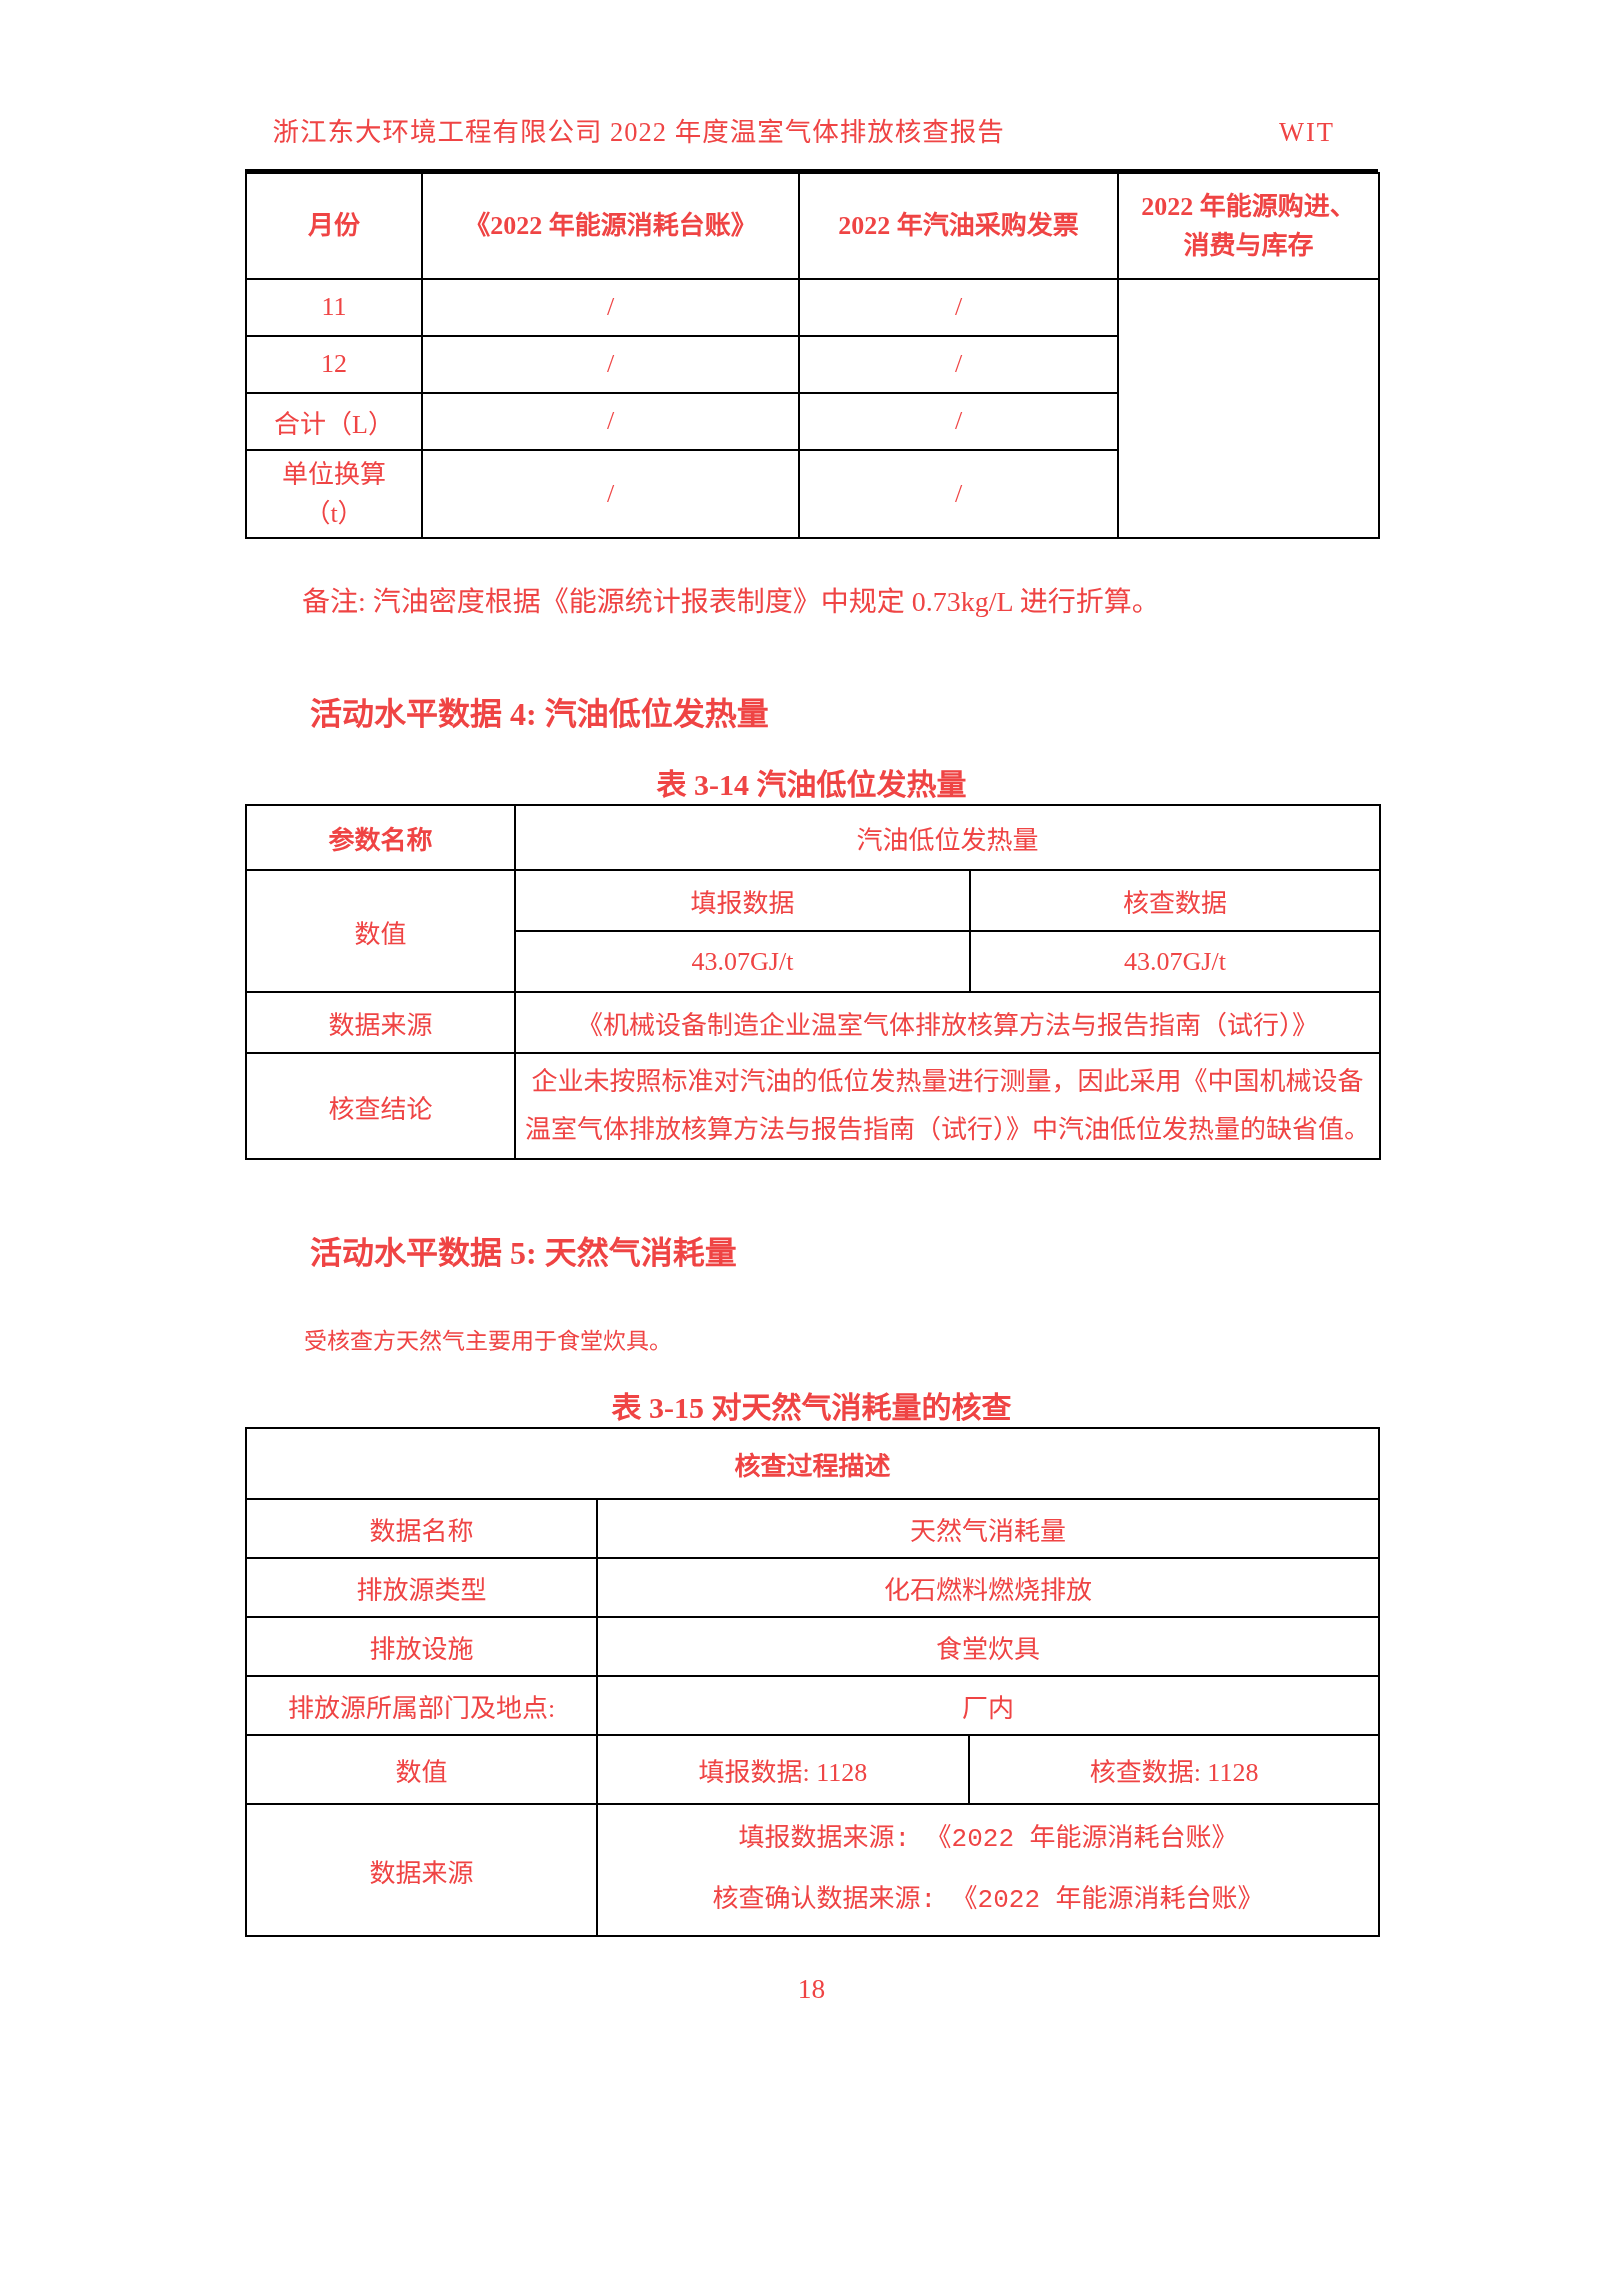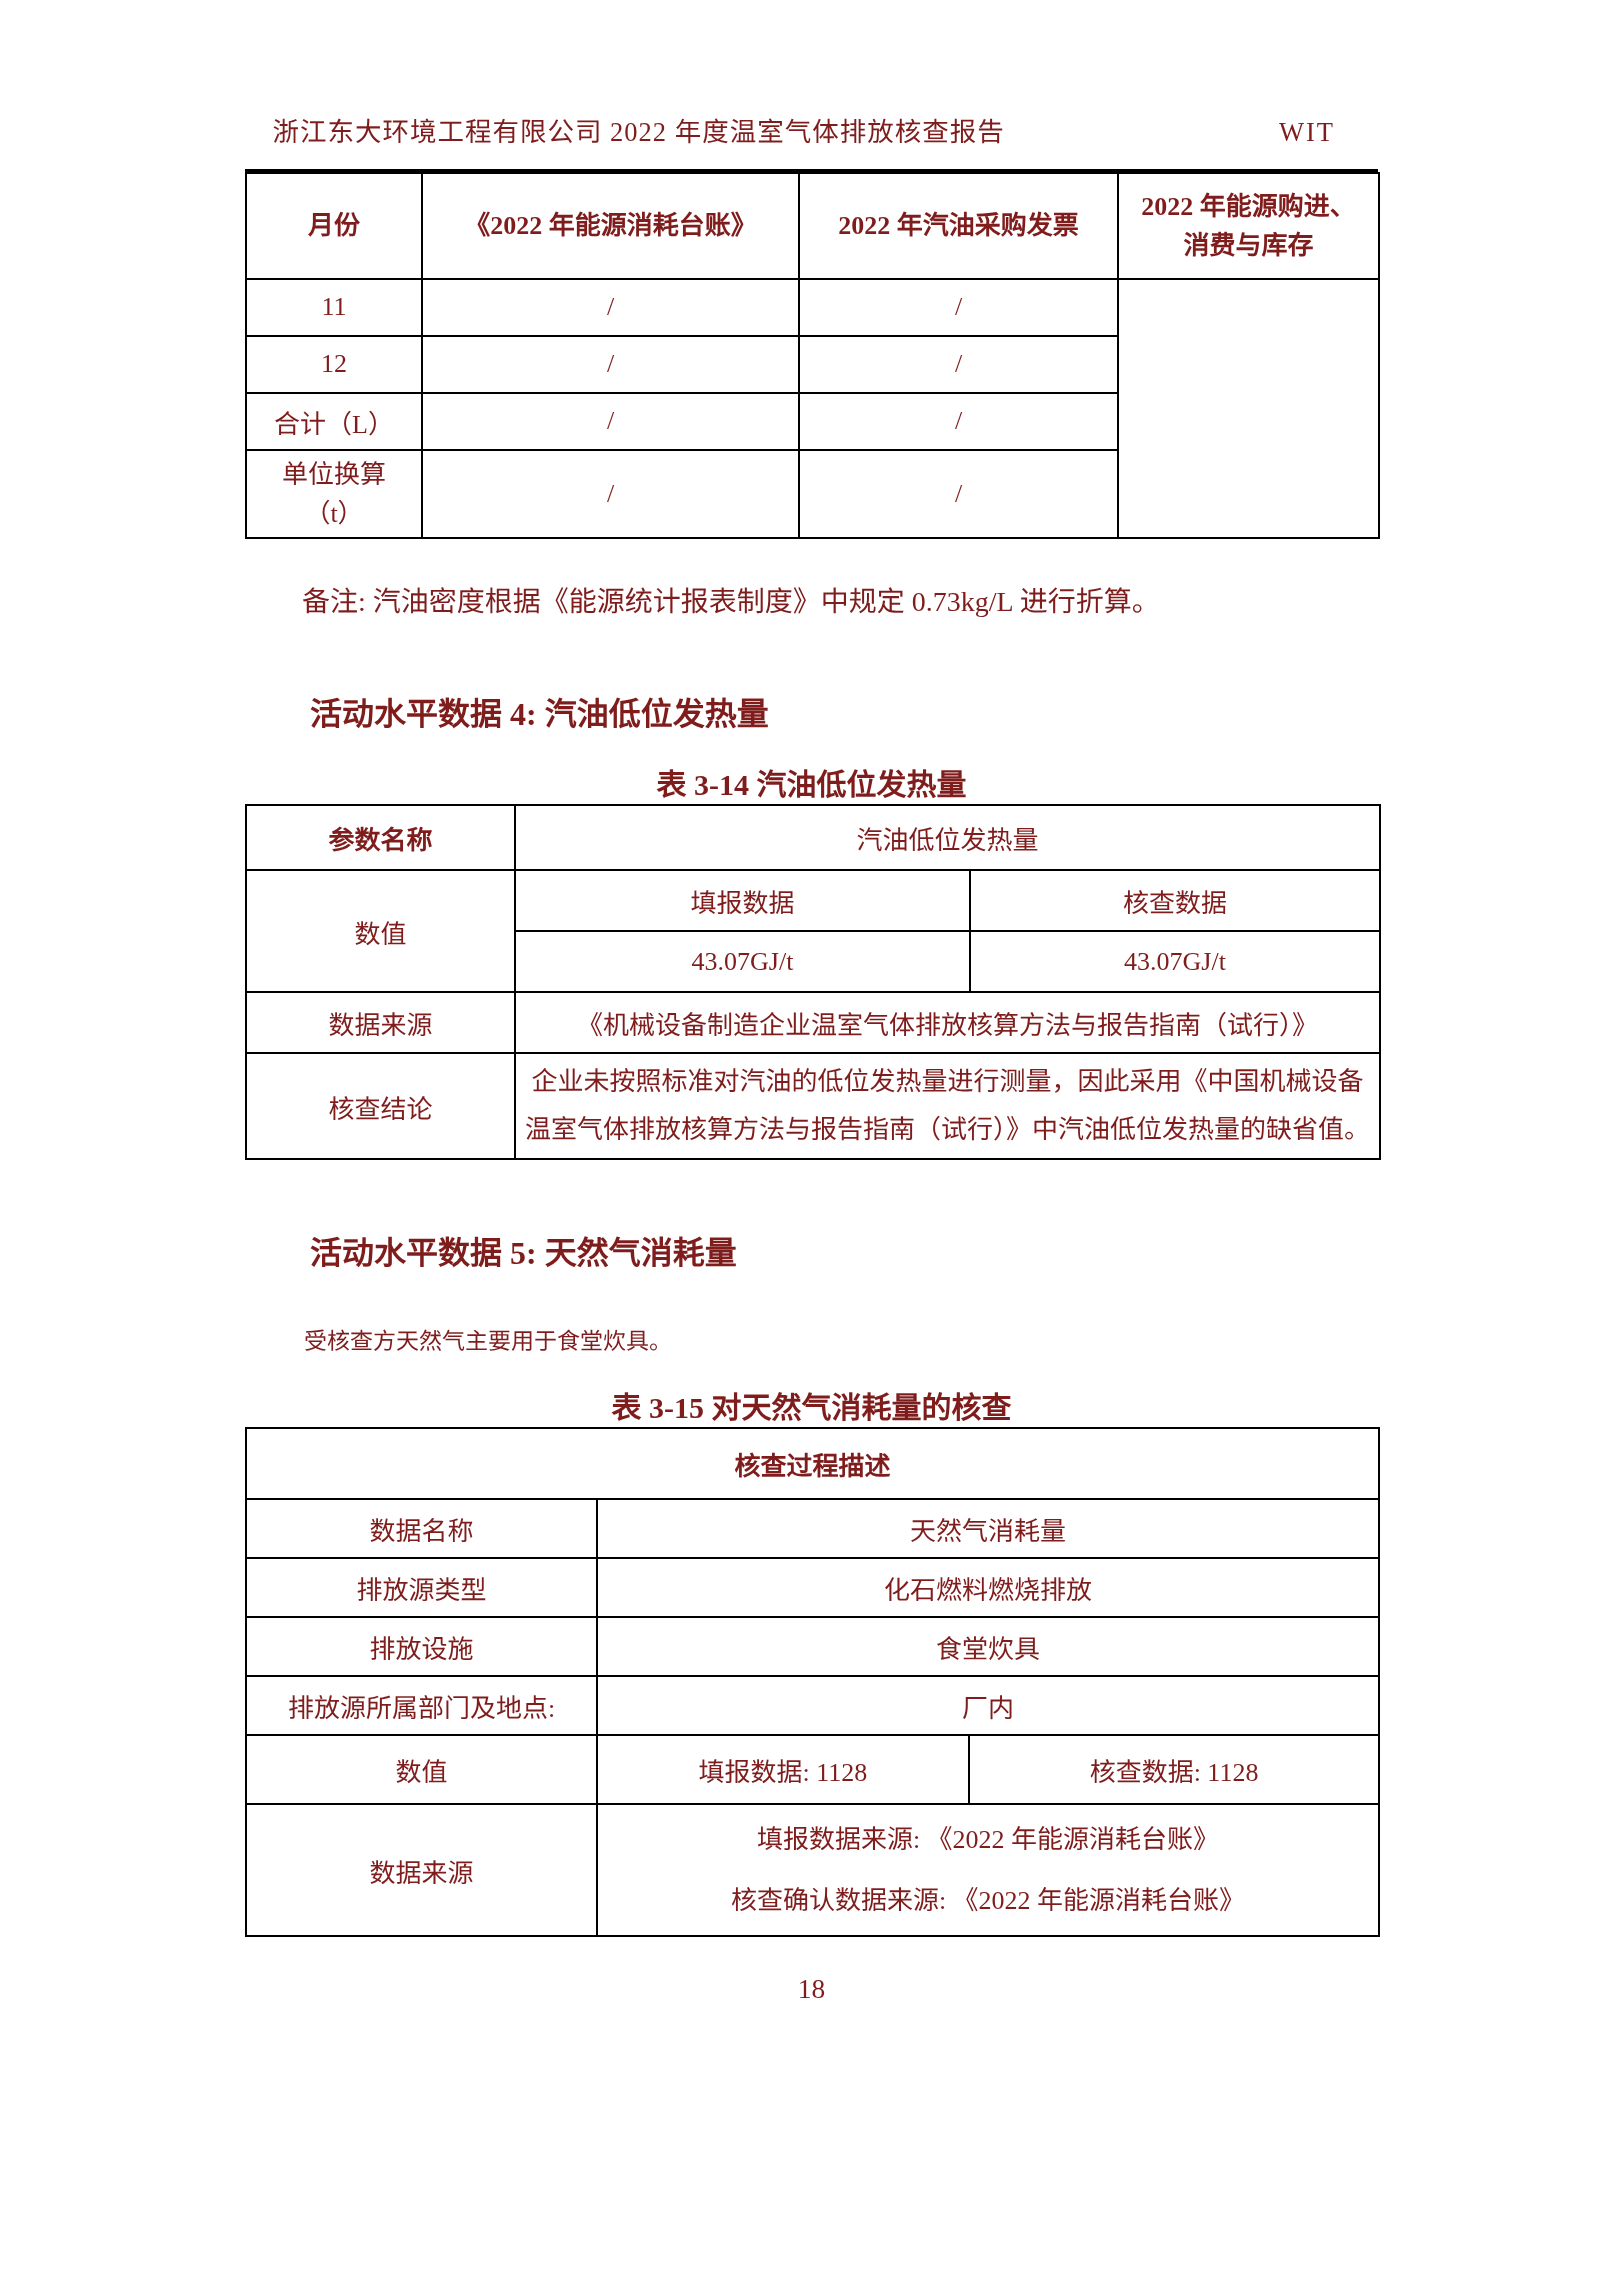--- a/index.html
+++ b/index.html
@@ -1,20 +1,20 @@
 <!DOCTYPE html>
 <html lang="zh-CN"><head>
 <meta charset="utf-8">
 <style>
   html,body{margin:0;padding:0;background:#ffffff;}
   .page{
     position:relative;
     width:1621px;height:2292px;
     background:#ffffff;
-    color:#7f1d1d;
+    color:#ef4444;
     font-family:"Liberation Serif","DejaVu Serif",serif;
     overflow:hidden;
     box-sizing:border-box;
   }
   .content{
     width:1133px;
     margin-left:245px;
   }
   
   .doc-header{
@@ -43,21 +43,21 @@
     box-sizing:border-box;
   }
   .bold{font-weight:bold;}
   .pre{white-space:pre-line;}
   td.left-val{text-align:left;padding-left:21.6px;border-radius:9px;}
   td.long-text{
     text-align:left;
     padding:17.6px 21.6px;
     line-height:1.85;
   }
-  td.long-text.wide-lines{line-height:2.35;}
+  td.long-text.wide-lines{line-height:2.35;font-family:Liberation Mono, monospace;}
   
   .t1{margin-top:21.6px;}
   .t1 tr.hdr td{height:106px;line-height:1.5;}
   .t1 td{height:57px;}
   .t1 tr.tall td{height:88px;line-height:1.5;}
   
   .t2{margin-top:15.7px;}
   .t2 td{height:61px;}
   .t2 tr.r1 td{height:65px;}
   

